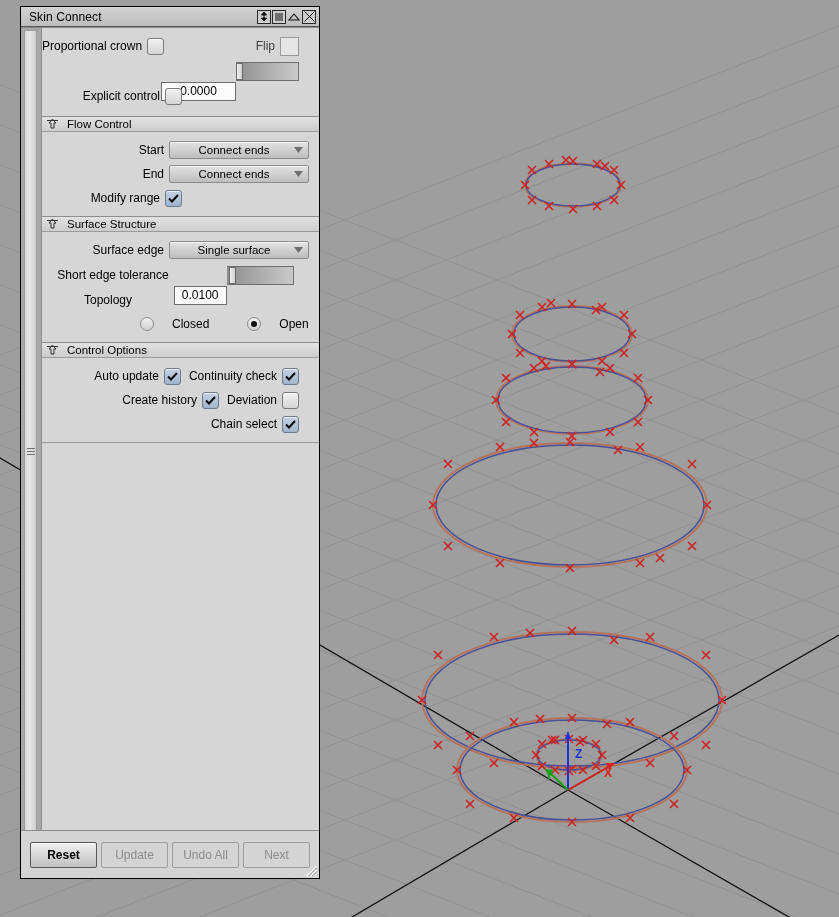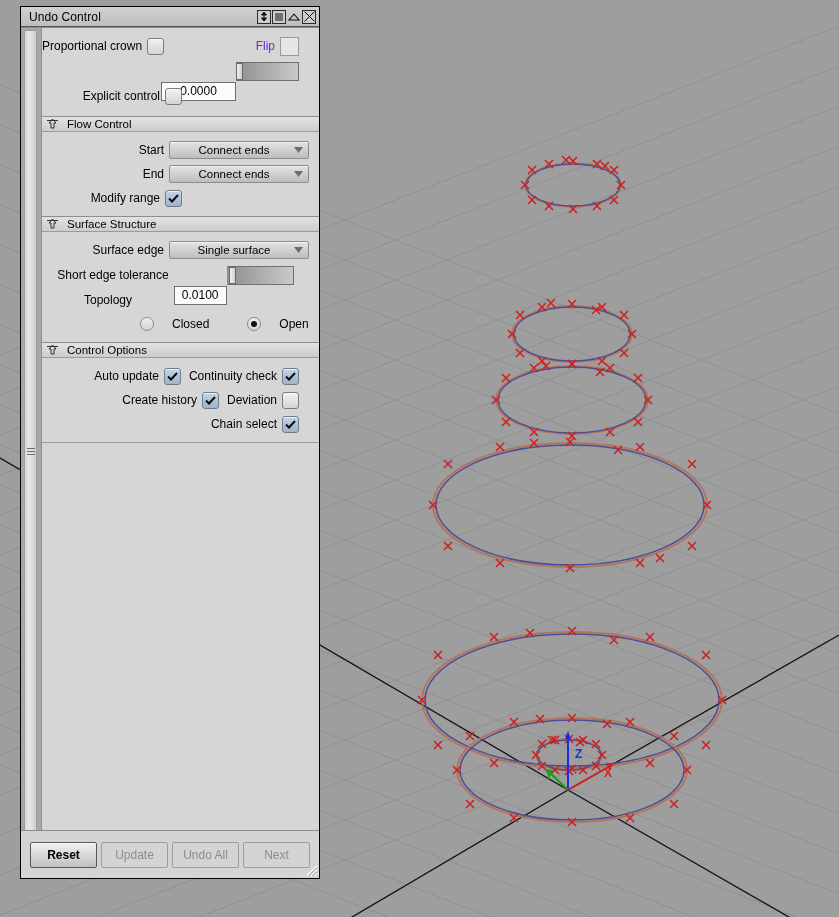--- a/index.html
+++ b/index.html
@@ -72,21 +72,21 @@
     border-top:1px solid #8d8d8d;border-bottom:1px solid #9b9b9b;
     height:16px;display:flex;align-items:center;gap:8px;
     padding-left:4px;box-sizing:border-box;cursor:pointer;
   }
   .sect-head .sect-label{font-size:11.5px;color:#000;}
   .sect-body{padding:6px 10px 6px 0;}
   .topgroup{padding:6px 10px 8px 0;border-bottom:0;}
 
   .row{display:flex;align-items:center;justify-content:flex-end;height:24px;}
   .row .lbl{font-size:12px;color:#000;text-align:right;padding-right:5px;white-space:nowrap;}
-  .lbl.dim{color:#6d28d9;}
+  .lbl.dim{color:#404040;}
 
   
   .cb{
     width:17px;height:17px;box-sizing:border-box;
     border:1px solid #7c7c7c;border-radius:3px;
     background:linear-gradient(#f2f2f2,#d4d4d4);
     display:inline-flex;align-items:center;justify-content:center;cursor:pointer;
     box-shadow:0 1px 0 rgba(255,255,255,.7) inset;
   }
   .cb.on{background:linear-gradient(#c4d2e2,#9fb4cb);border-color:#6d7d8e;}
@@ -379,21 +379,21 @@
         <polygon points="545,769 551,776 553,770" fill="#17a017"></polygon>
         <text x="545" y="779" font-family="Liberation Sans, sans-serif" font-size="12" font-weight="bold" fill="#17a017">Y</text>
       </g>
     </g>
   </svg>
 </div>
 
 <div id="panel">
 
   <div class="titlebar">
-    <div class="title-text">Undo Control</div>
+    <div class="title-text">Skin Connect</div>
     <div class="tb-btns">
       <div class="tb-btn">
         <svg width="10" height="11" viewBox="0 0 10 11">
             <path d="M5 1 L2.5 4 L7.5 4 Z M5 10 L2.5 7 L7.5 7 Z M5 4 L5 7" stroke="#111" stroke-width="1" fill="#111"></path>
           </svg>
       </div>
       <div class="tb-btn">
         <svg width="10" height="10" viewBox="0 0 10 10">
             <g stroke="#111" stroke-width="1">
               <line x1="1" y1="2" x2="9" y2="2"></line>

